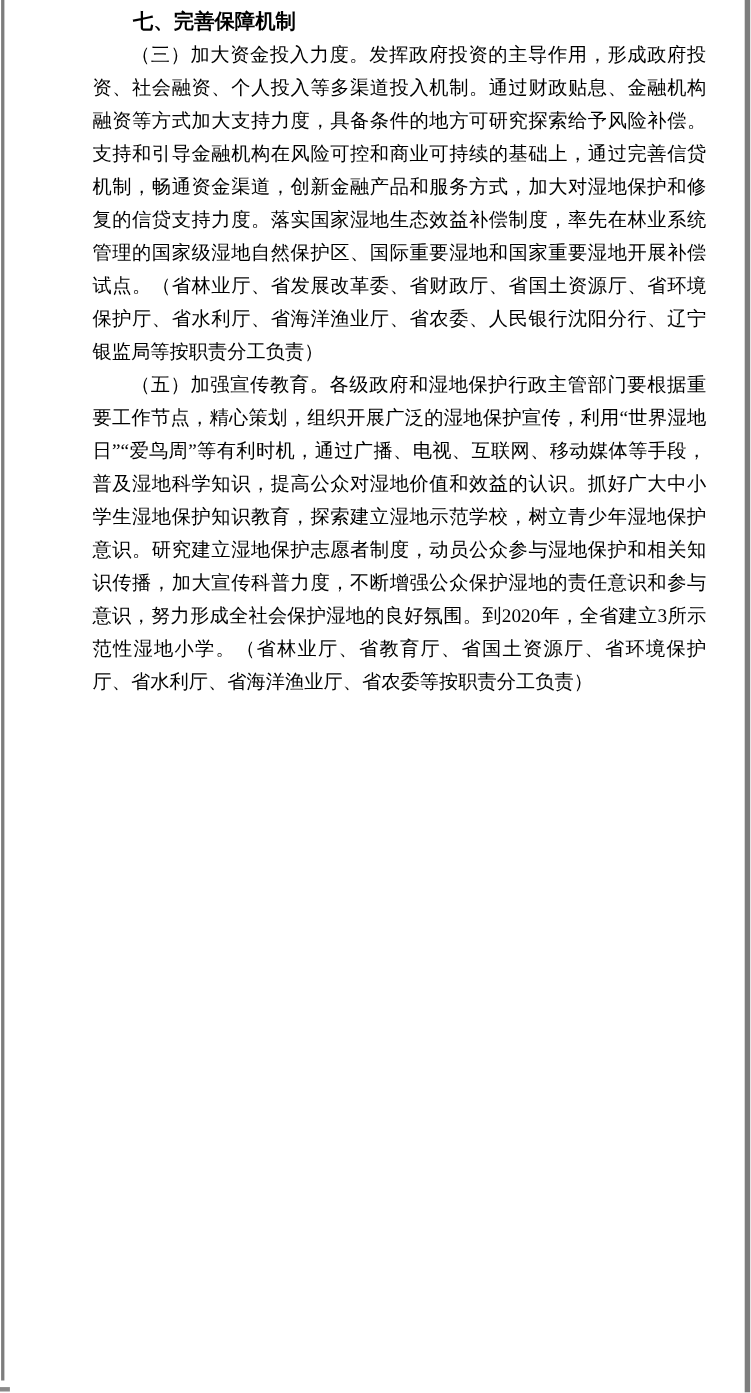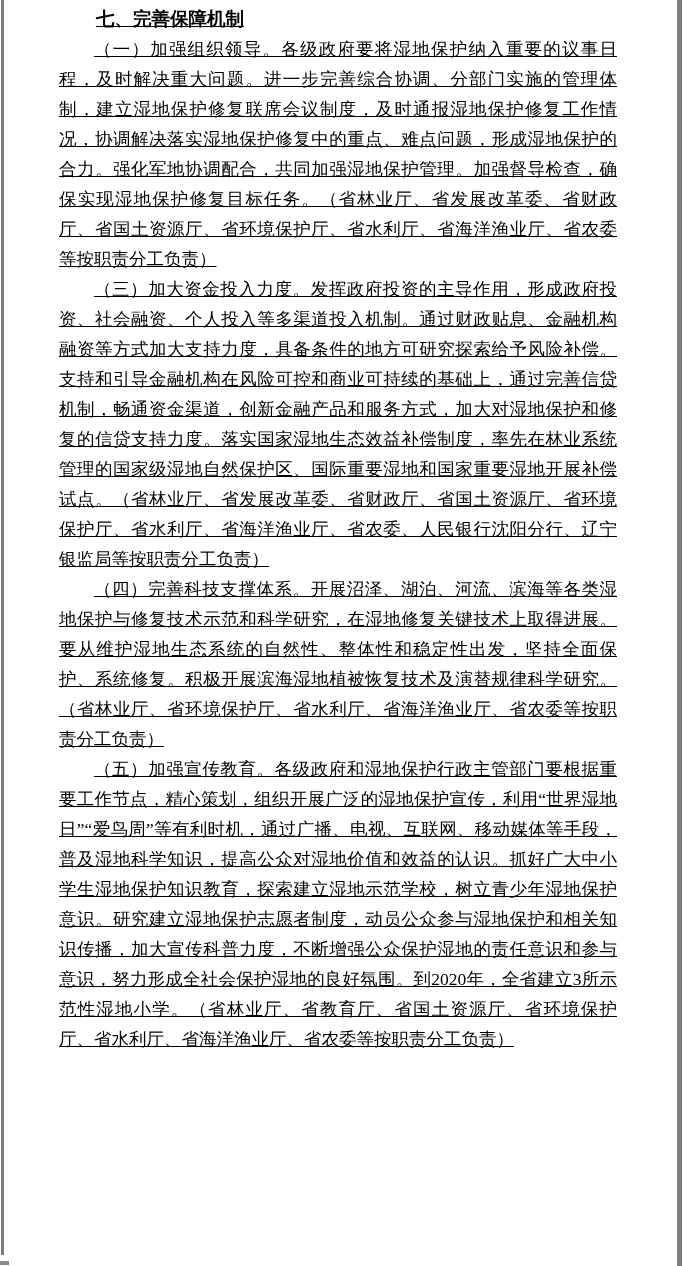--- a/index.html
+++ b/index.html
@@ -30,28 +30,27 @@
     background: #7d7d7d;
   }
   .edge-bottom-tick {
     position: absolute;
     left: 0; top: 1261px;
     width: 9px; height: 4px;
     background: #8a8a8a;
   }
   .content {
     position: absolute;
-    left: 59px;
+    left: 84px;
     top: 4px;
     width: 558px;
     color: #000000;
     font-family: "Liberation Serif", "DejaVu Serif", serif;
     font-size: 17.5px;
     line-height: 30px;
-    text-decoration: underline;
   }
   .heading {
     margin: 0;
     text-indent: 2em;
     font-family: "Liberation Sans", "DejaVu Sans", sans-serif;
     font-weight: bold;
     font-size: 18.5px;
     line-height: 30px;
     color: #000000;
   }
@@ -68,23 +67,21 @@
 
 <div class="viewport">
 
   <div class="edge-left"></div>
   <div class="edge-right"></div>
   <div class="edge-bottom-tick"></div>
 
   <div class="content">
     <h1 class="heading">七、完善保障机制</h1>
 
-    <p class="para">（一）加强组织领导。各级政府要将湿地保护纳入重要的议事日程，及时解决重大问题。进一步完善综合协调、分部门实施的管理体制，建立湿地保护修复联席会议制度，及时通报湿地保护修复工作情况，协调解决落实湿地保护修复中的重点、难点问题，形成湿地保护的合力。强化军地协调配合，共同加强湿地保护管理。加强督导检查，确保实现湿地保护修复目标任务。（省林业厅、省发展改革委、省财政厅、省国土资源厅、省环境保护厅、省水利厅、省海洋渔业厅、省农委等按职责分工负责）</p>
 
 
     <p class="para">（三）加大资金投入力度。发挥政府投资的主导作用，形成政府投资、社会融资、个人投入等多渠道投入机制。通过财政贴息、金融机构融资等方式加大支持力度，具备条件的地方可研究探索给予风险补偿。支持和引导金融机构在风险可控和商业可持续的基础上，通过完善信贷机制，畅通资金渠道，创新金融产品和服务方式，加大对湿地保护和修复的信贷支持力度。落实国家湿地生态效益补偿制度，率先在林业系统管理的国家级湿地自然保护区、国际重要湿地和国家重要湿地开展补偿试点。（省林业厅、省发展改革委、省财政厅、省国土资源厅、省环境保护厅、省水利厅、省海洋渔业厅、省农委、人民银行沈阳分行、辽宁银监局等按职责分工负责）</p>
 
-    <p class="para">（四）完善科技支撑体系。开展沼泽、湖泊、河流、滨海等各类湿地保护与修复技术示范和科学研究，在湿地修复关键技术上取得进展。要从维护湿地生态系统的自然性、整体性和稳定性出发，坚持全面保护、系统修复。积极开展滨海湿地植被恢复技术及演替规律科学研究。（省林业厅、省环境保护厅、省水利厅、省海洋渔业厅、省农委等按职责分工负责）</p>
 
     <p class="para">（五）加强宣传教育。各级政府和湿地保护行政主管部门要根据重要工作节点，精心策划，组织开展广泛的湿地保护宣传，利用“世界湿地日”“爱鸟周”等有利时机，通过广播、电视、互联网、移动媒体等手段，普及湿地科学知识，提高公众对湿地价值和效益的认识。抓好广大中小学生湿地保护知识教育，探索建立湿地示范学校，树立青少年湿地保护意识。研究建立湿地保护志愿者制度，动员公众参与湿地保护和相关知识传播，加大宣传科普力度，不断增强公众保护湿地的责任意识和参与意识，努力形成全社会保护湿地的良好氛围。到2020年，全省建立3所示范性湿地小学。（省林业厅、省教育厅、省国土资源厅、省环境保护厅、省水利厅、省海洋渔业厅、省农委等按职责分工负责）</p>
   </div>
 
 </div>
 
 </body></html>

